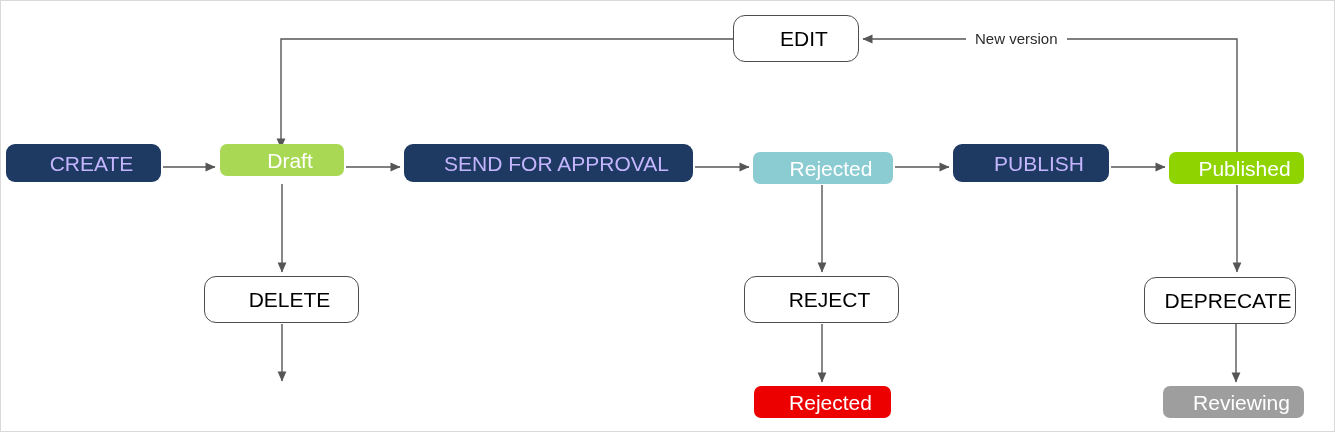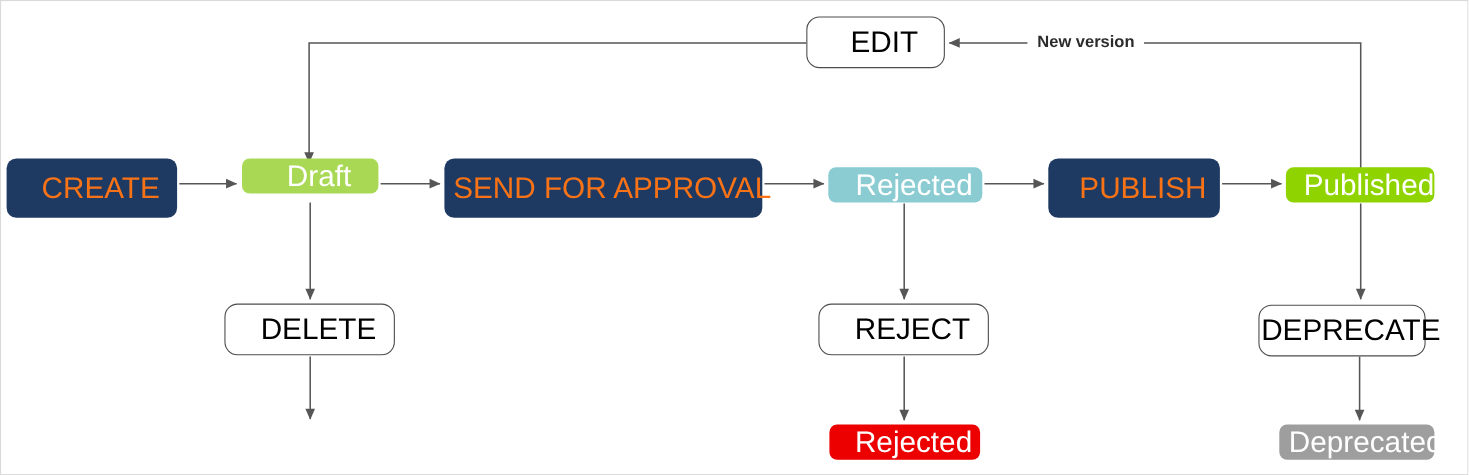--- a/index.html
+++ b/index.html
@@ -10,27 +10,27 @@
     border:1px solid #d9d9d9;
     box-sizing:border-box;
     overflow:hidden;
     font-family:"Liberation Sans", sans-serif;
   }
   #edges{position:absolute;left:0;top:0;width:1335px;height:432px;}
   .node{
     position:absolute;
     display:flex;align-items:center;justify-content:center;
     text-align:right;white-space:nowrap;
-    font-size:27px;line-height:1;
+    font-size:21px;line-height:1;
     box-sizing:border-box;
     padding-left:16px;
   }
   .action-dark{
-    height:54px;border-radius:9px;
-    background:#1e3a62;color:#f97316;
+    height:38px;border-radius:9px;
+    background:#1e3a62;color:#c4b5fd;
   }
   .action-outline{
     height:47px;border-radius:12px;
     background:#ffffff;color:#000000;
     border:1.4px solid #4d4d4d;
   }
   .state{
     height:32px;border-radius:7px;color:#ffffff;
   }
   .bg-green-light{background:#a9d854;}
@@ -82,17 +82,17 @@
   <div class="node state bg-green-bright" style="left:1168px; top:151px; width:135px;">Published</div>
 
   <div class="node action-outline" style="left:732px;  top:14px;  width:126px;">EDIT</div>
 
   <div class="node action-outline" style="left:203px;  top:275px; width:155px;">DELETE</div>
 
   <div class="node action-outline" style="left:743px;  top:275px; width:155px;">REJECT</div>
   <div class="node state bg-red" style="left:753px;  top:385px; width:137px;">Rejected</div>
 
   <div class="node action-outline" style="left:1143px; top:276px; width:152px;">DEPRECATE</div>
-  <div class="node state bg-gray" style="left:1162px; top:385px; width:141px;">Deprecated</div>
+  <div class="node state bg-gray" style="left:1162px; top:385px; width:141px;">Reviewing</div>
 
-  <div class="edge-label" style="left:933px; top:28px;font-weight:bold;">New version</div>
+  <div class="edge-label" style="left:965px; top:28px;">New version</div>
 
 </div>
 
 </body></html>

